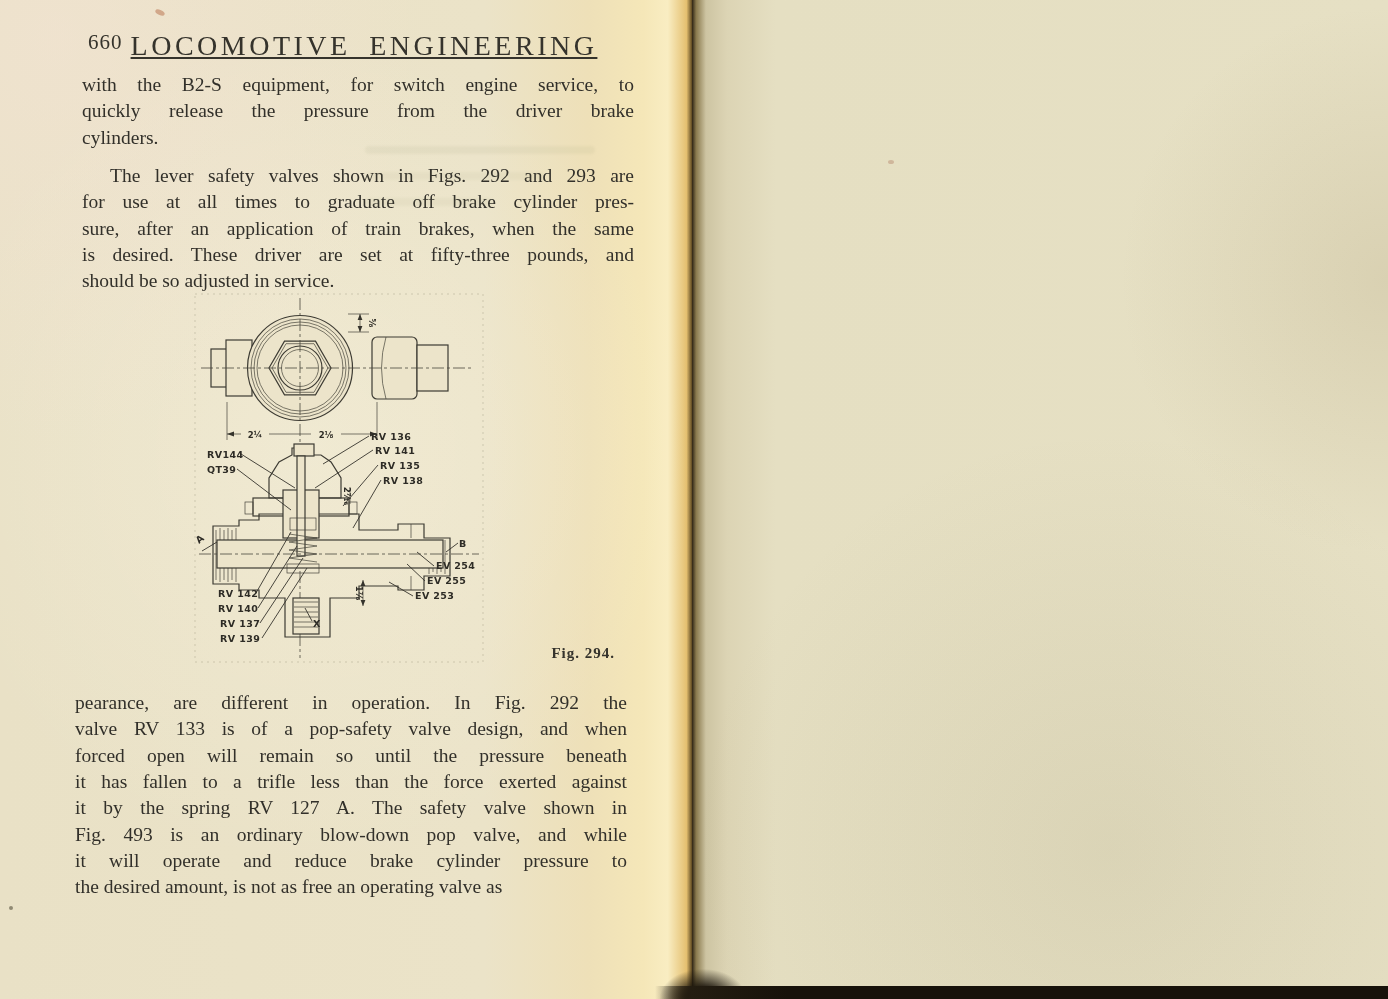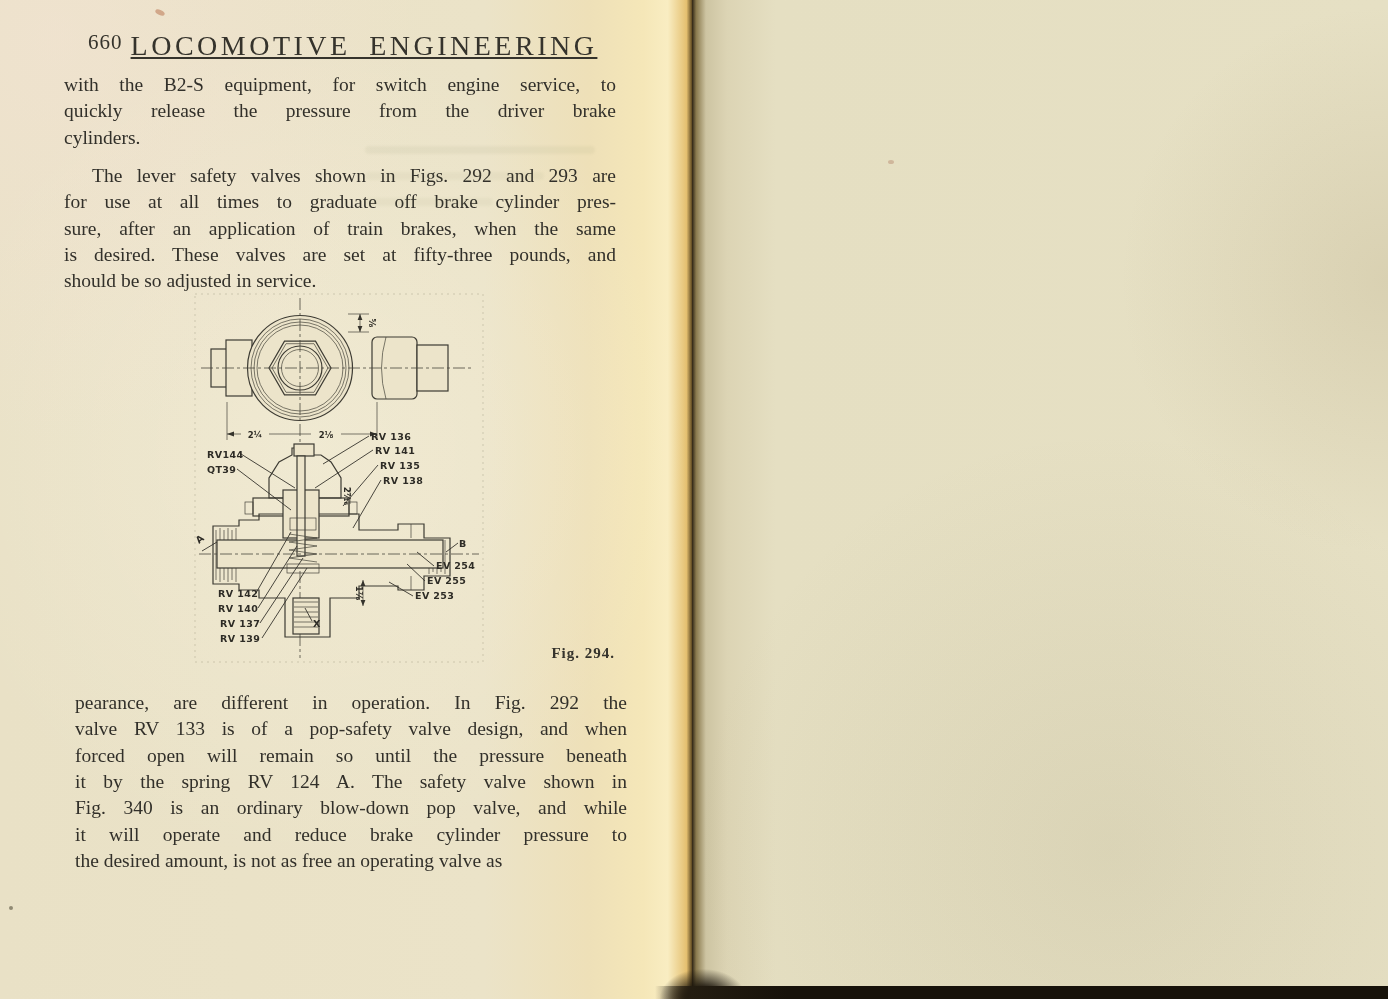--- a/index.html
+++ b/index.html
@@ -21,21 +21,21 @@
       background:linear-gradient(90deg, rgba(23,18,10,0) 0%, #241d11 5%, #17120a 18%, #17120a 100%);}
   .gutter-bottom{position:absolute;left:648px;bottom:0;width:110px;height:42px;
       background:radial-gradient(55% 100% at 50% 100%, #1a140b 25%, rgba(26,20,11,0) 72%);}
   .pagehead{position:absolute;top:30px;height:28px;color:#35332c;}
   .ph-left{left:60px;width:552px;margin-left:28px;}
   .folio{position:absolute;top:0;font-size:21px;letter-spacing:1px;}
   .folio-left{left:0;}
   .runhead{position:absolute;left:0;right:0;text-align:center;font-size:28px;
       letter-spacing:3.5px;word-spacing:8px;text-decoration:underline;}
   .col{position:absolute;color:#32302a;font-size:19.5px;line-height:26.35px;}
-  .col-l-top{left:64px;top:72px;width:552px;font-family:Liberation Serif, serif;}
+  .col-l-top{left:82px;top:72px;width:552px;font-family:Liberation Serif, serif;}
   .col-l-bottom{left:75px;top:690px;width:552px;}
   .pline{text-align:justify;text-align-last:justify;white-space:nowrap;}
   .pline-last{text-align-last:left;}
   .pline-indent{padding-left:28px;margin-top:12px;}
   figure{margin:0;}
   .fig-wrap{position:absolute;left:193px;top:292px;width:292px;height:372px;}
   .fig-caption{position:absolute;left:75px;top:645px;width:540px;text-align:right;
       font-weight:700;font-size:15px;letter-spacing:1px;color:#35332c;}
   svg text{font:bold 9.5px "DejaVu Sans",sans-serif;fill:#2e2c26;letter-spacing:.4px;}
   svg text.dim{font:bold 8.5px "DejaVu Sans",sans-serif;letter-spacing:0;}
@@ -65,21 +65,21 @@
     <div class="col col-l-top">
       <div>
           <div class="pline">with the B2-S equipment, for switch engine service, to</div>
           <div class="pline">quickly release the pressure from the driver brake</div>
           <div class="pline pline-last">cylinders.</div>
         </div>
       <div>
           <div class="pline pline-indent">The lever safety valves shown in Figs. 292 and 293 are</div>
           <div class="pline">for use at all times to graduate off brake cylinder pres-</div>
           <div class="pline">sure, after an application of train brakes, when the same</div>
-          <div class="pline">is desired.  These valves are set at fifty-three pounds, and</div>
+          <div class="pline">is desired.  These driver are set at fifty-three pounds, and</div>
           <div class="pline pline-last">should be so adjusted in service.</div>
         </div>
     </div>
 
     <div class="ghost-block ghost-l">
       <div class="g" style="width:90%;opacity:.07"></div>
       <div class="g" style="width:70%;opacity:.06"></div>
       <div class="g" style="width:50%;opacity:.06"></div>
     </div>
 
@@ -228,22 +228,23 @@
         </svg>
       </div>
       <figcaption class="fig-caption">Fig. 294.</figcaption>
     </figure>
 
     <div class="col col-l-bottom">
       <div>
           <div class="pline">pearance, are different in operation.  In Fig. 292 the</div>
           <div class="pline">valve RV 133 is of a pop-safety valve design, and when</div>
           <div class="pline">forced open will remain so until the pressure beneath</div>
-          <div class="pline">it by the spring RV 124 A.  The safety valve shown in</div>
-          <div class="pline">Fig. 340 is an ordinary blow-down pop valve, and while</div>
+          <div class="pline">it has fallen to a trifle less than the force exerted against</div>
+          <div class="pline">it by the spring RV 127 A.  The safety valve shown in</div>
+          <div class="pline">Fig. 493 is an ordinary blow-down pop valve, and while</div>
           <div class="pline">it will operate and reduce brake cylinder pressure to</div>
           <div class="pline pline-last">the desired amount, is not as free an operating valve as</div>
         </div>
     </div>
   </section>
 
   <section class="page page-right">
     
 
     

